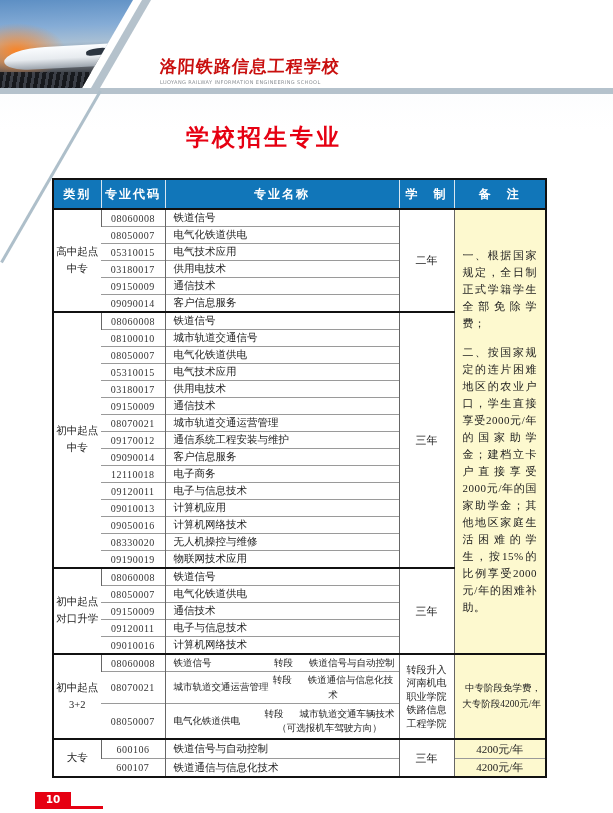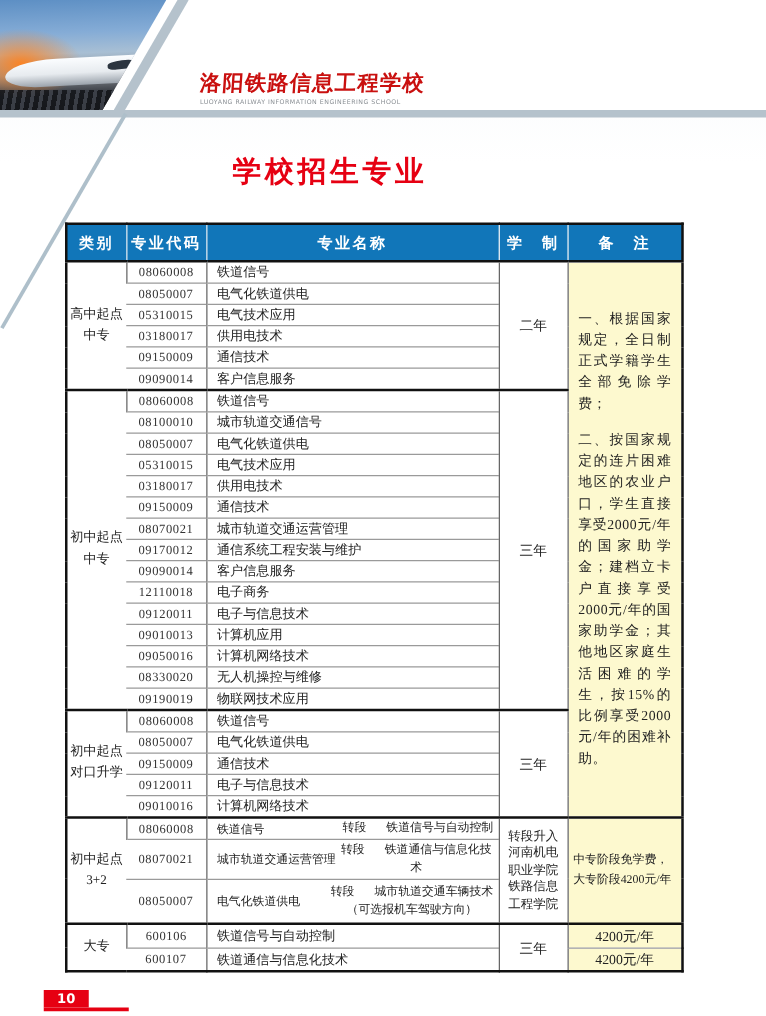--- a/index.html
+++ b/index.html
@@ -90,21 +90,21 @@
   td.dur-small { font-size: 10px; line-height: 1.35; padding: 0 3px; text-align: center; }
   td.remark {
     background: #fdf9cf; padding: 10px 8px; vertical-align: middle;
   }
   td.remark p {
     font-size: 11px; line-height: 1.55; text-align: justify; letter-spacing: .5px;
     margin-bottom: 12px; color: #222;
   }
   td.remark p:last-child { margin-bottom: 0; }
   td.remark-s4 {
-    background: #fdf9cf; font-size: 9.5px; text-align: left; line-height: 1.6;
+    background: #fdf9cf; font-size: 9.5px; text-align: right; line-height: 1.6;
     padding: 2px 4px; color: #222; margin-top: 36px;
   }
   td.fee { background: #fdf9cf; text-align: center; font-size: 11px; height: 19px; }
   tr.tall td { height: 36px; }
   .nsplit { display: flex; justify-content: space-between; align-items: center; gap: 3px; font-size: 9.5px; }
   .nsplit .nm { white-space: nowrap; }
   .nsplit .tg { text-align: center; line-height: 1.5; }
   .nsplit .seg { margin-right: 16px; }
 
   

